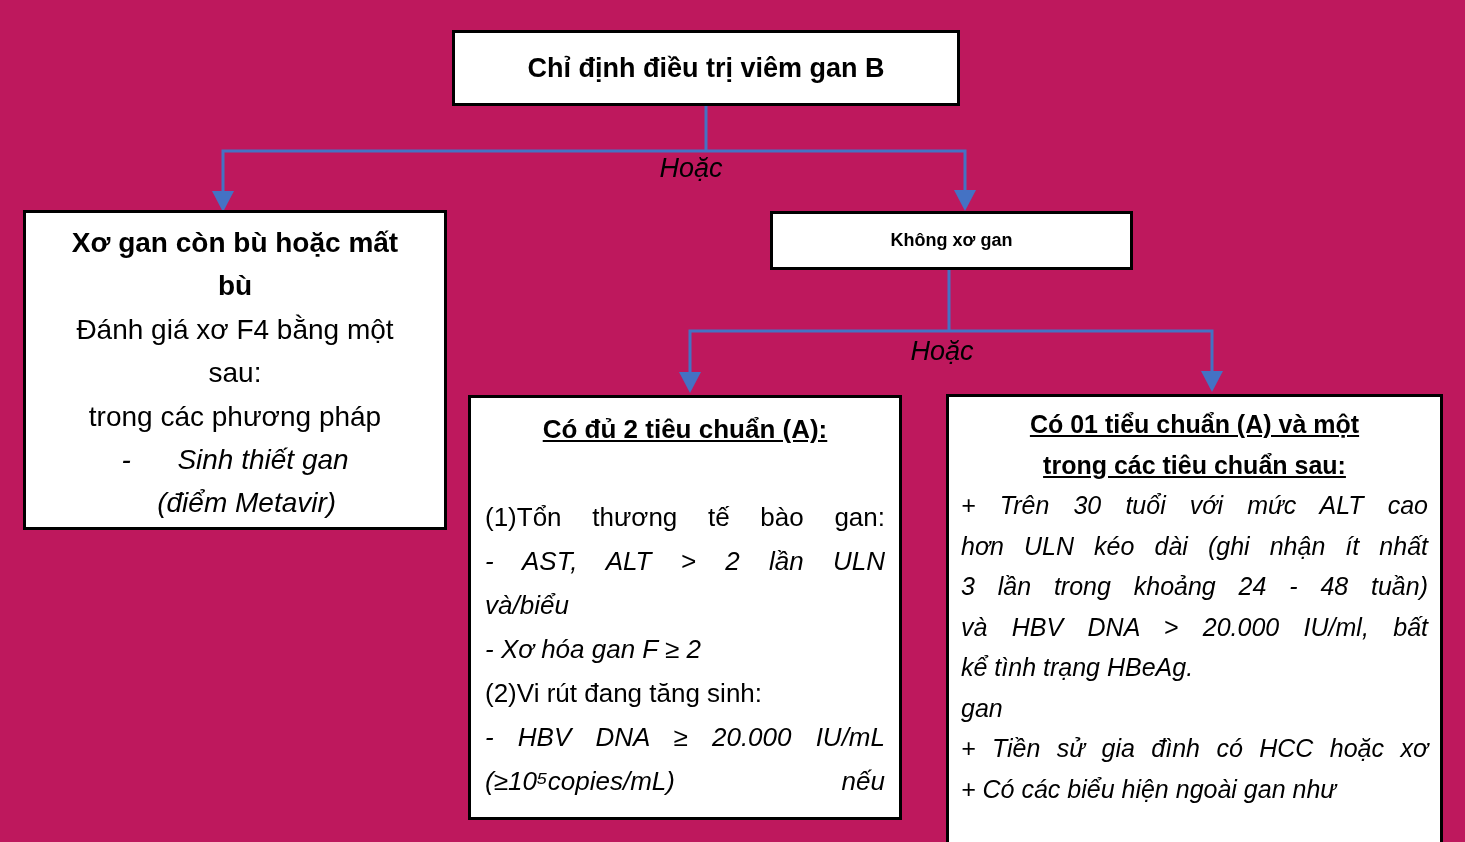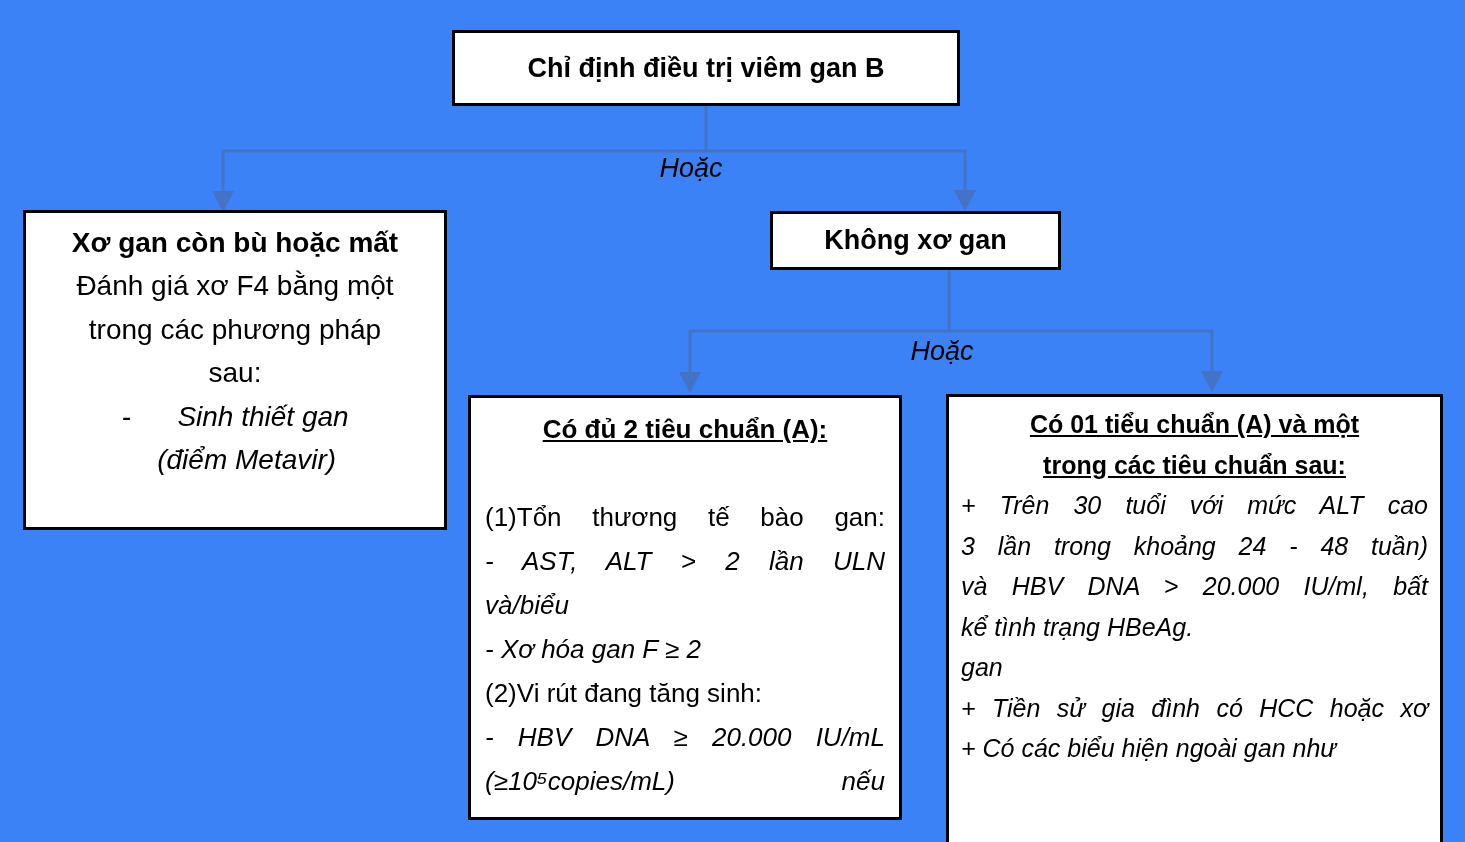--- a/index.html
+++ b/index.html
@@ -1,38 +1,38 @@
 <!DOCTYPE html>
 <html><head>
 <meta charset="utf-8">
 <style>
   html,body { margin:0; padding:0; background:#ffffff; }
   body { font-family:"Liberation Sans","DejaVu Sans",sans-serif; color:#000; }
-  .canvas { position:relative; width:1465px; height:842px; background:#3b82f6; overflow:hidden; }
+  .canvas { position:relative; width:1465px; height:842px; background:#be185d; overflow:hidden; }
 
   svg.connectors { position:absolute; left:0; top:0; width:1465px; height:842px; z-index:0; }
 
   .node {
     position:absolute; background:#ffffff; border:3px solid #000;
     box-sizing:border-box; z-index:1; color:#000;
   }
   .or-label {
     position:absolute; z-index:2; font-weight:normal; font-style:italic;
     font-size:27px; text-align:center; color:#000;
   }
 
   #root-box {
     left:452px; top:30px; width:508px; height:76px;
     display:flex; align-items:center; justify-content:center;
     font-weight:bold; font-size:27px;
   }
   #nocirr-box {
-    left:770px; top:211px; width:291px; height:59px;
+    left:770px; top:211px; width:363px; height:59px;
     display:flex; align-items:center; justify-content:center;
-    font-weight:bold; font-size:27px;
+    font-weight:bold; font-size:18px;
   }
   #cirrhosis-box {
     left:23px; top:210px; width:424px; height:320px;
     padding:8px 8px; text-align:center;
     font-size:28px; line-height:1.55;
   }
   #two-box {
     left:468px; top:395px; width:434px; height:425px;
     padding:10px 14px; text-align:left;
     font-size:26px; line-height:1.69;
@@ -75,23 +75,24 @@
   </svg>
 
   <div class="node" id="root-box">
     <span>Chỉ định điều trị viêm gan B</span>
   </div>
 
   <div class="or-label" id="or1">Hoặc</div>
 
   <div class="node" id="cirrhosis-box">
       <div class="line bold">Xơ gan còn bù hoặc mất</div>
+      <div class="line bold">bù</div>
       <div class="line">Đánh giá xơ F4 bằng một</div>
+      <div class="line">sau:</div>
       <div class="line">trong các phương pháp</div>
-      <div class="line">sau:</div>
       <div class="line italic">-&nbsp;&nbsp;&nbsp;&nbsp;&nbsp;&nbsp;Sinh thiết gan</div>
       <div class="line italic">&nbsp;&nbsp;&nbsp;(điểm Metavir)</div>
     </div>
 
   <div class="node" id="nocirr-box">
     <span>Không xơ gan</span>
   </div>
 
   <div class="or-label" id="or2">Hoặc</div>
 
@@ -104,20 +105,21 @@
       <div class="line italic">- Xơ hóa gan F ≥ 2</div>
       <div class="line">(2)Vi rút đang tăng sinh:</div>
       <div class="line italic stretch">- HBV DNA ≥ 20.000 IU/mL</div>
       <div class="line italic stretch">(≥10⁵copies/mL) nếu</div>
     </div>
 
   <div class="node" id="one-box">
       <div class="line bold center">Có 01 tiểu chuẩn (A) và một</div>
       <div class="line bold center">trong các tiêu chuẩn sau:</div>
       <div class="line italic stretch">+ Trên 30 tuổi với mức ALT cao</div>
+      <div class="line italic stretch">hơn ULN kéo dài (ghi nhận ít nhất</div>
       <div class="line italic stretch">3 lần trong khoảng 24 - 48 tuần)</div>
       <div class="line italic stretch">và HBV DNA &gt; 20.000 IU/ml, bất</div>
       <div class="line italic">kể tình trạng HBeAg.</div>
       <div class="line italic">gan</div>
       <div class="line italic stretch">+ Tiền sử gia đình có HCC hoặc xơ</div>
       <div class="line italic">+ Có các biểu hiện ngoài gan như</div>
     </div>
 
 </div>
 

